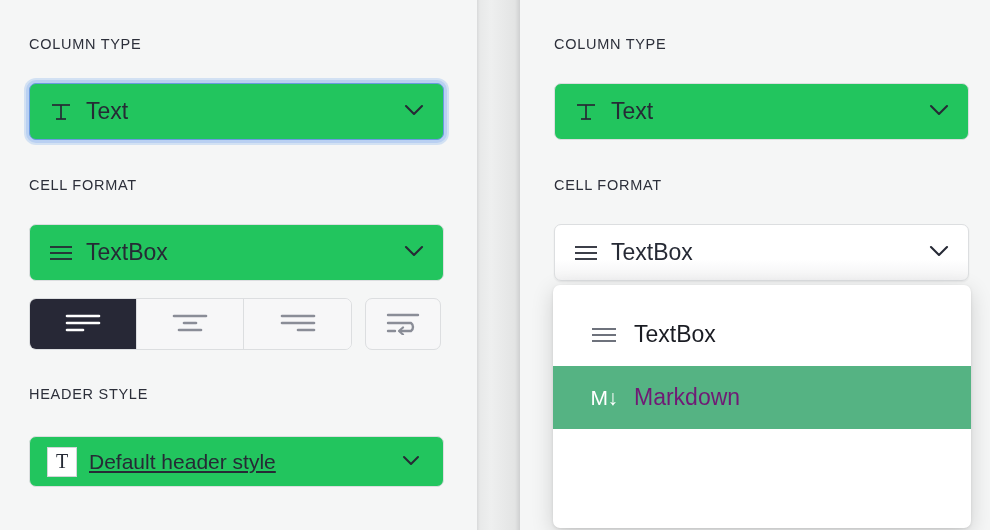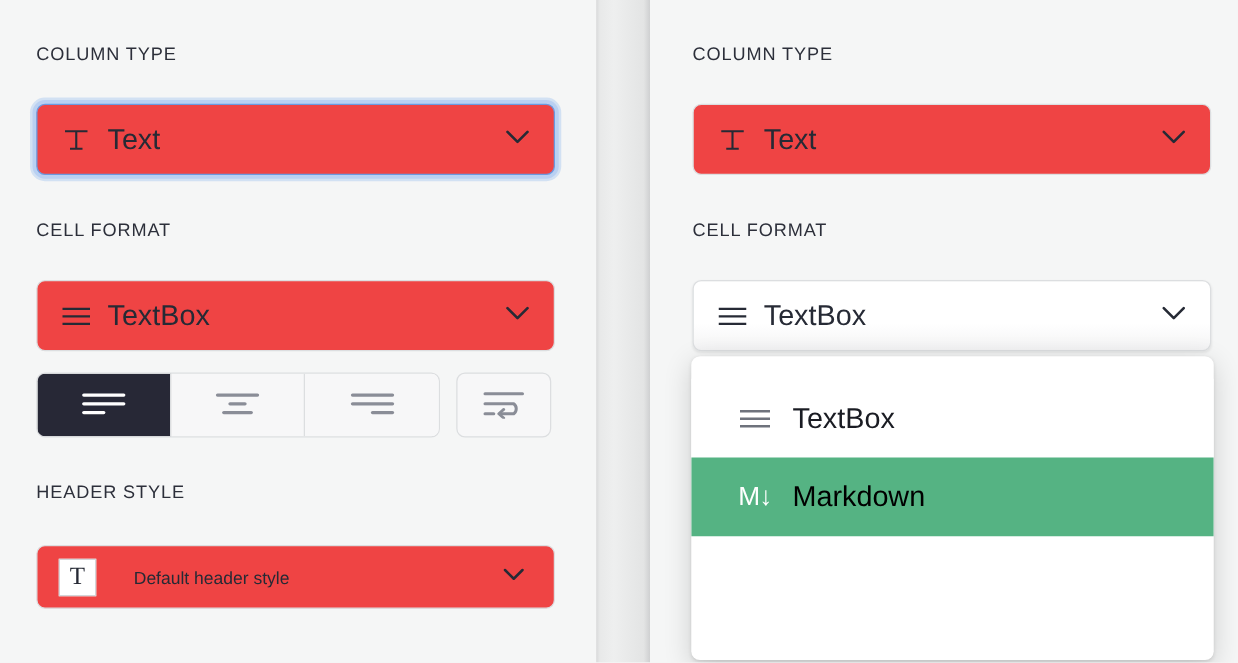--- a/index.html
+++ b/index.html
@@ -29,21 +29,21 @@
   .section-label {
     font-size: 14.5px;
     letter-spacing: 0.72px;
     color: #2c2f3a;
     text-transform: uppercase;
     font-weight: 400;
   }
 
   
   .select {
-    background: #ef4444;
+    background: #22c55e;
     border: 1px solid #dcdee0;
     border-radius: 7px;
     display: flex;
     align-items: center;
     position: relative;
     cursor: pointer;
   }
   .select .sel-icon {
     display: flex; align-items: center; justify-content: center;
     flex: 0 0 auto;
@@ -59,21 +59,21 @@
   }
 
   
   .sel-lg { width: 415px; height: 57px; }
   .sel-lg .sel-icon { width: 34px; margin-left: 14px; }
   .sel-lg .sel-label { font-size: 23px; margin-left: 8px; }
   .sel-lg .chev { right: 18px; top: 50%; transform: translateY(-50%); }
 
   .sel-header { width: 415px; height: 51px; }
   .sel-header .sel-icon { width: 32px; margin-left: 16px; }
-  .sel-header .sel-label { font-size: 14px; margin-left: 29px; }
+  .sel-header .sel-label { font-size: 21px; margin-left: 11px; text-decoration: underline; }
   .sel-header .chev { right: 22px; top: 50%; transform: translateY(-50%); }
 
   
   .focused {
     border: 1.5px solid #6b9ae0;
     box-shadow: 0 0 0 3px #b9d0f2, 0 0 0 5px rgba(168,199,240,0.45);
   }
 
   
   .sel-r { width: 415px; height: 57px; }
@@ -151,21 +151,21 @@
     display: flex; align-items: center; justify-content: center;
     color: #6e727c;
   }
   .dd-item .dd-label {
     font-size: 23px;
     color: #1a1c23;
     margin-left: 12px;
     white-space: nowrap;
   }
   .dd-item.highlight { background: #55b383; }
-  .dd-item.highlight .dd-label { color: #000000; text-align: right; }
+  .dd-item.highlight .dd-label { color: #701a75; text-align: right; }
   .dd-item.highlight .dd-icon { color: #ffffff; }
 </style>
 </head>
 <body>
 
 <div class="stage">
 
   <div class="panel-left">
 
     <div class="section-label" style="position:absolute;left:29px;top:36px;">COLUMN TYPE</div>

